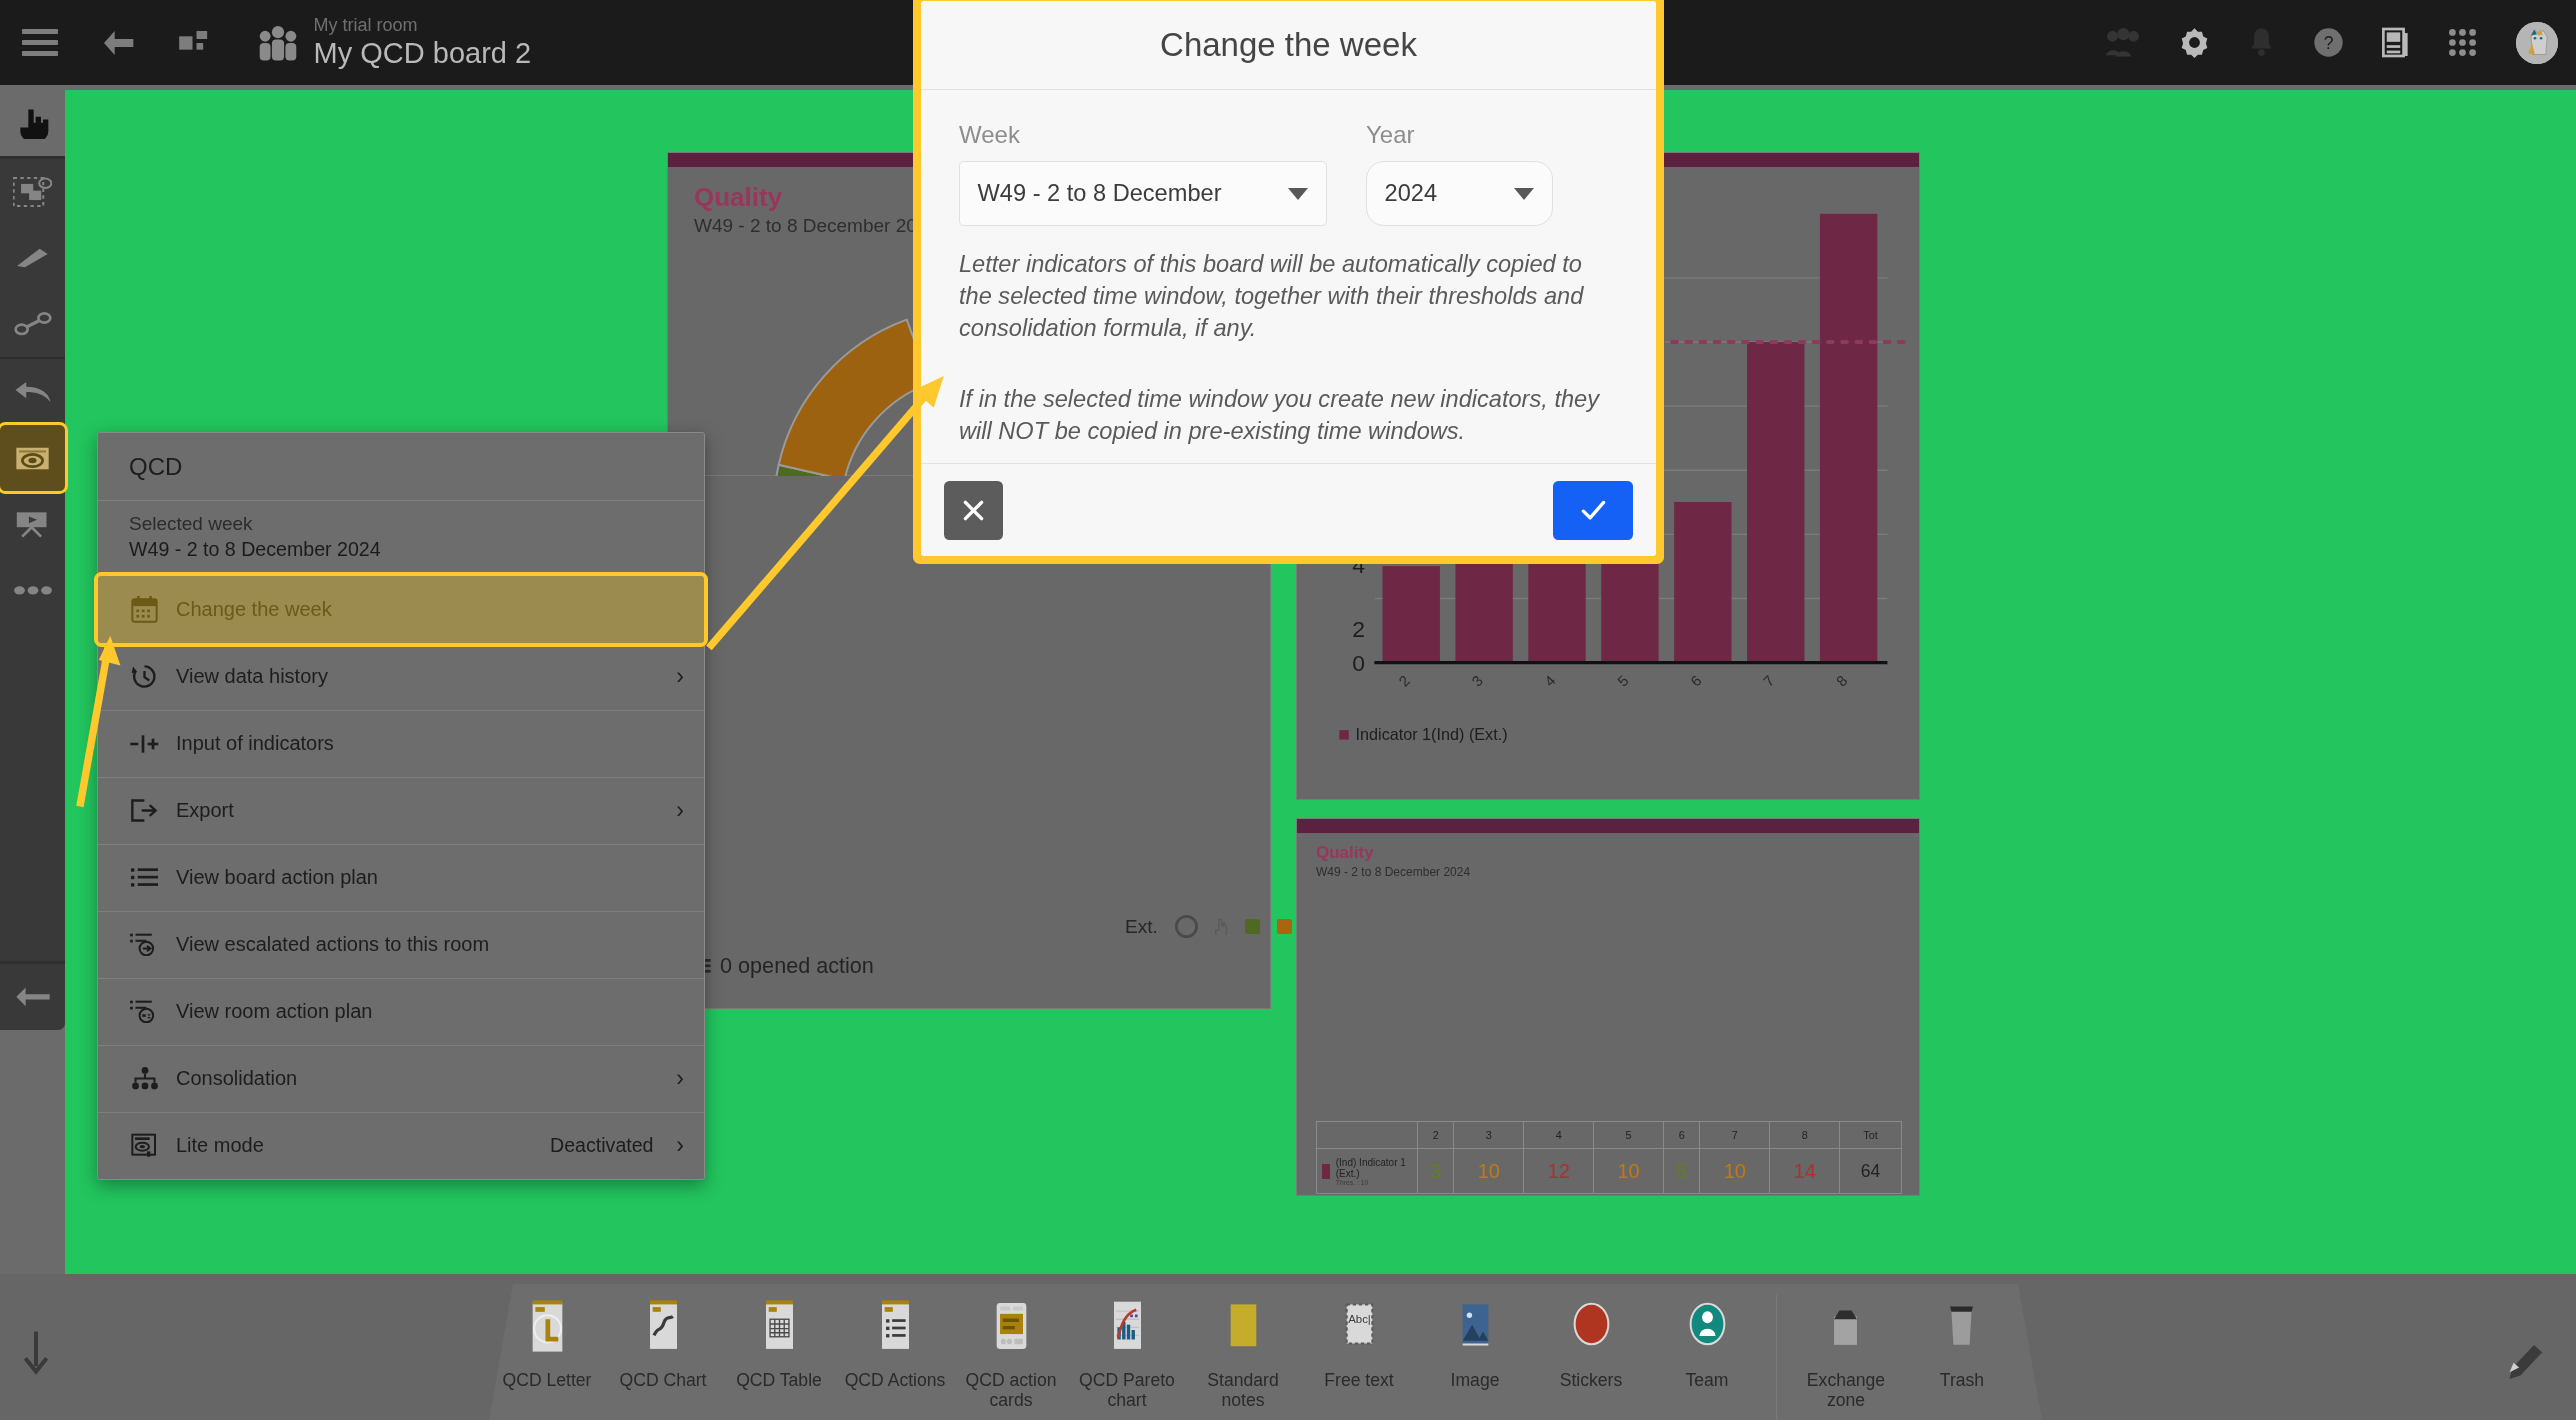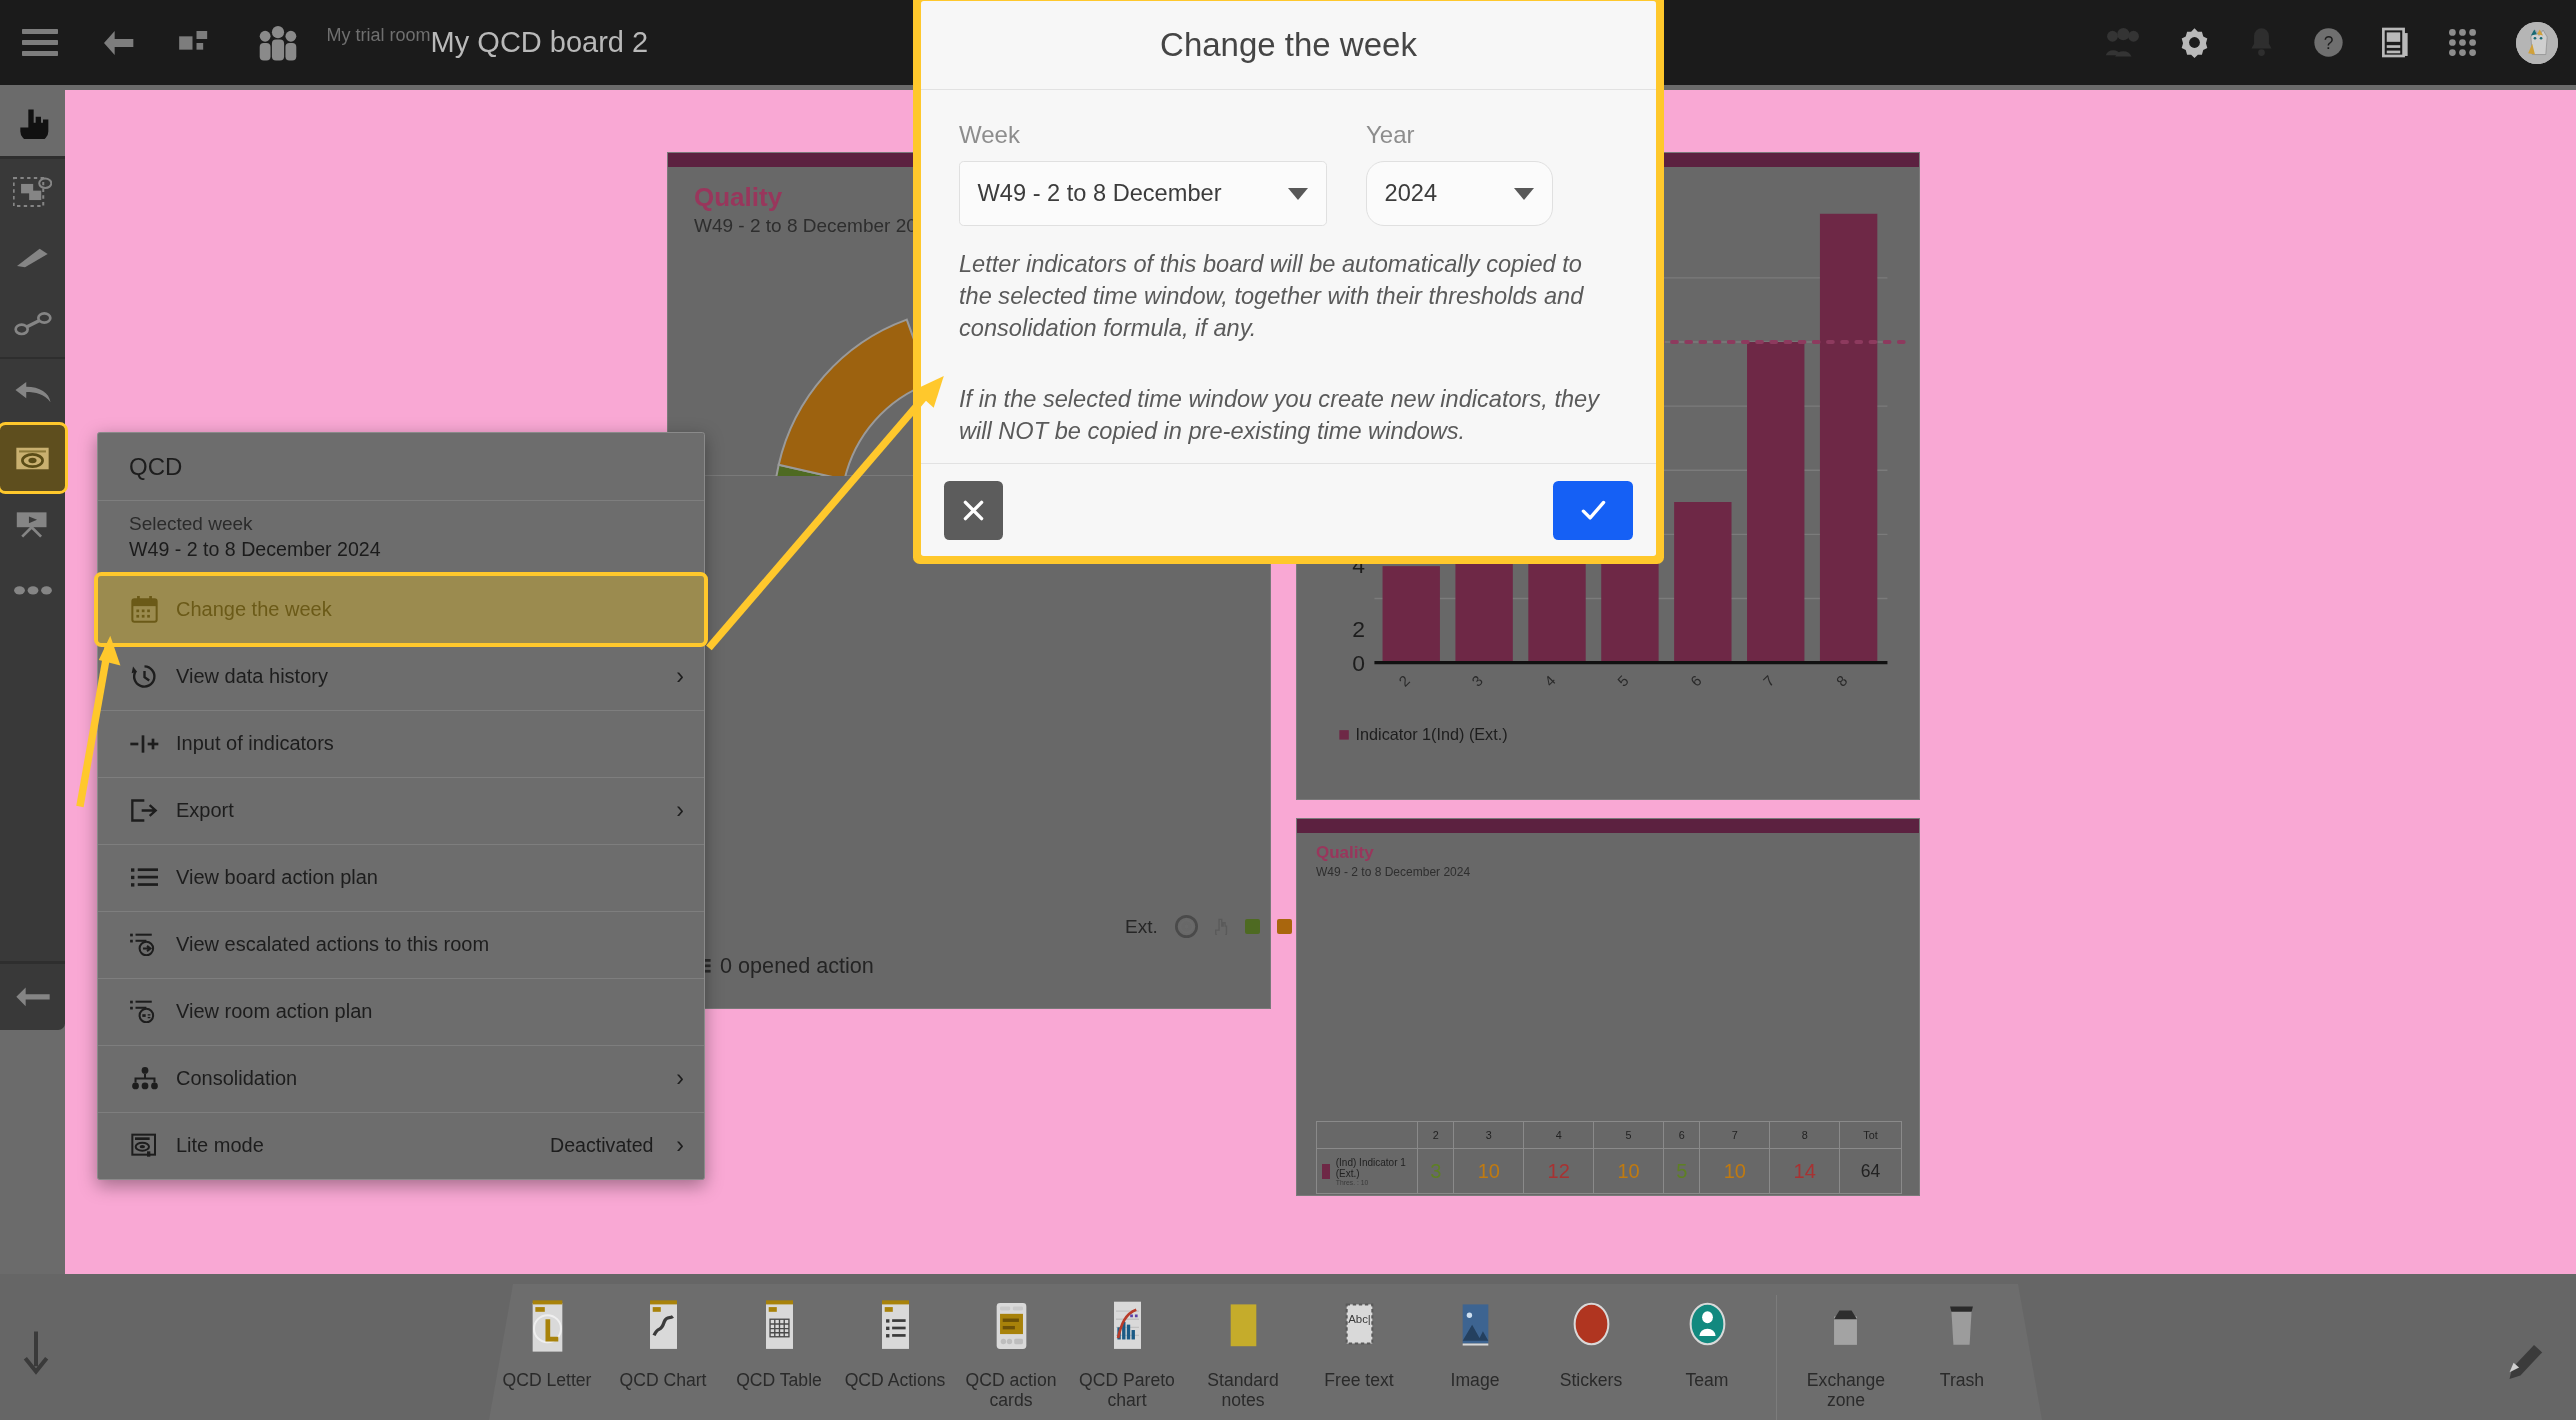--- a/index.html
+++ b/index.html
@@ -16,21 +16,21 @@
     position: absolute; left: 0; top: 0; width: 2576px; height: 85px;
     background: #1b1b1b; display: flex; align-items: center;
     border-radius: 0 0 0 0;
   }
   .tb-icon { display:flex; align-items:center; justify-content:center; cursor:pointer; }
   .hamb { width: 36px; height: 27px; margin-left: 21.6px; display:flex; flex-direction:column; justify-content:space-between; }
   .hamb i { display:block; height: 4.7px; background: #7d7d7d; border-radius: 0.7px; }
   .backarrow { margin-left: 42px; }
   .boardsicon { margin-left: 43px; }
   .roomicon { margin-left: 43px; }
-  .titles { margin-left: 28px; display:flex; justify-content:center; }
+  .titles { margin-left: 15px; display:flex; flex-direction:column; justify-content:center; }
   .room-name { font-size: 18px; color: #6f6f6f; line-height: 1.15; }
   .board-name { font-size: 29px; color: #b9b9b9; line-height: 1.18; font-weight: 400; }
   .tb-right { position:absolute; right: 17.6px; top:0; height:85px; display:flex; align-items:center; gap: 38px; }
   .avatar {
     width: 42px; height: 42px; border-radius: 50%;
     background: #b9b9b9; display:flex; align-items:center; justify-content:center;
     overflow: hidden;
   }
 
   
@@ -54,21 +54,21 @@
   .righttool {
     position: absolute; right: 0; top: 540px; width: 47px;
     background: #3a3a3a; border-radius: 6.8px 0 0 6.8px;
     display:flex; flex-direction:column; overflow:hidden;
   }
   .rt-btn { height: 66px; display:flex; align-items:center; justify-content:center; cursor:pointer; }
   .rt-sep { height: 2.7px; background: #2e2e2e; }
   .rt-btn.dark { background: #333333; }
 
   
-  .canvas { position:absolute; left:65px; top:90px; right:0; bottom:146px; background:#f9a8d4;text-decoration:underline; }
+  .canvas { position:absolute; left:65px; top:90px; right:0; bottom:146px; background:#22c55e;text-decoration:underline; }
 
   .card {
     position: absolute; background: #686868; border: 0.7px solid #7a7a7a;
   }
   .card-topbar { height: 13.5px; width: 100%; }
   .card-title { font-size: 26px; font-weight: bold; color: #99365c; }
   .card-sub { font-size: 19px; color: #2e2e2e; margin-top: 2.7px; }
   .card-title-sm { font-size: 17px; font-weight: bold; color: #99365c; }
   .card-sub-sm { font-size: 12px; color: #2e2e2e; margin-top: 1.4px; }
   .ext-legend { position:absolute; display:flex; align-items:center; gap: 17px; font-size: 19px; color:#262626; }

